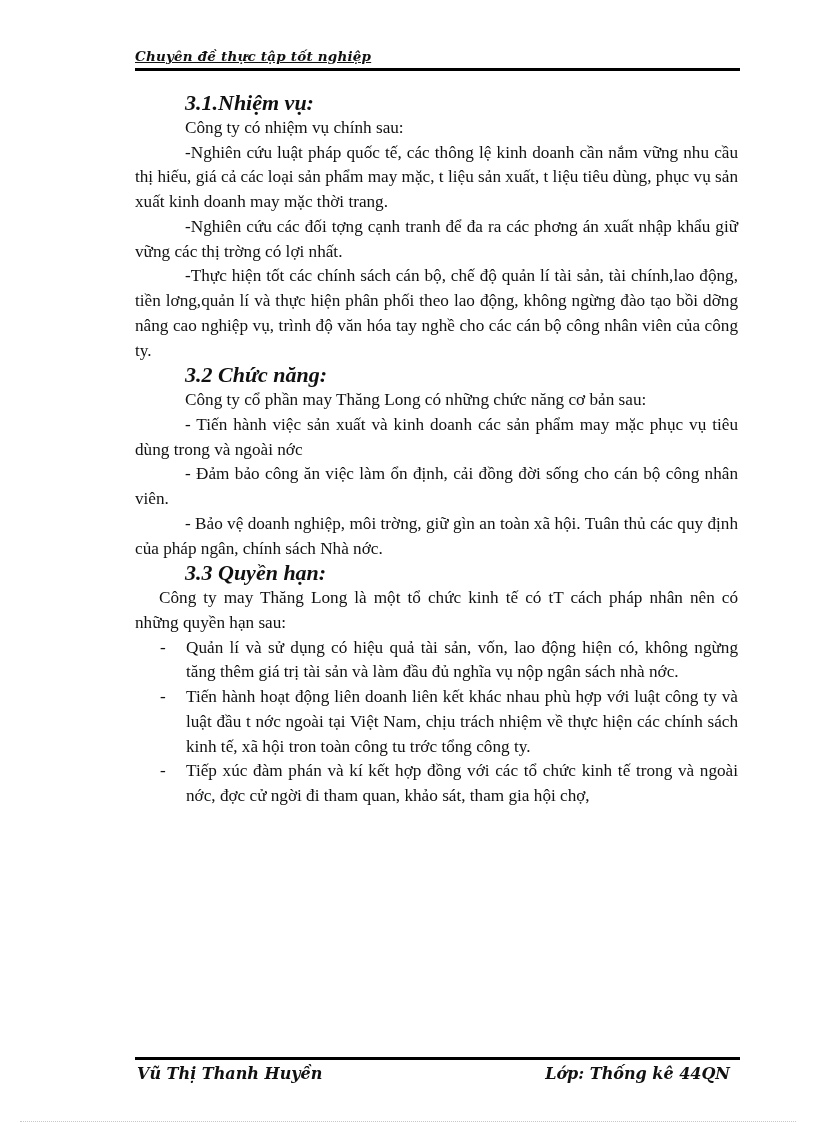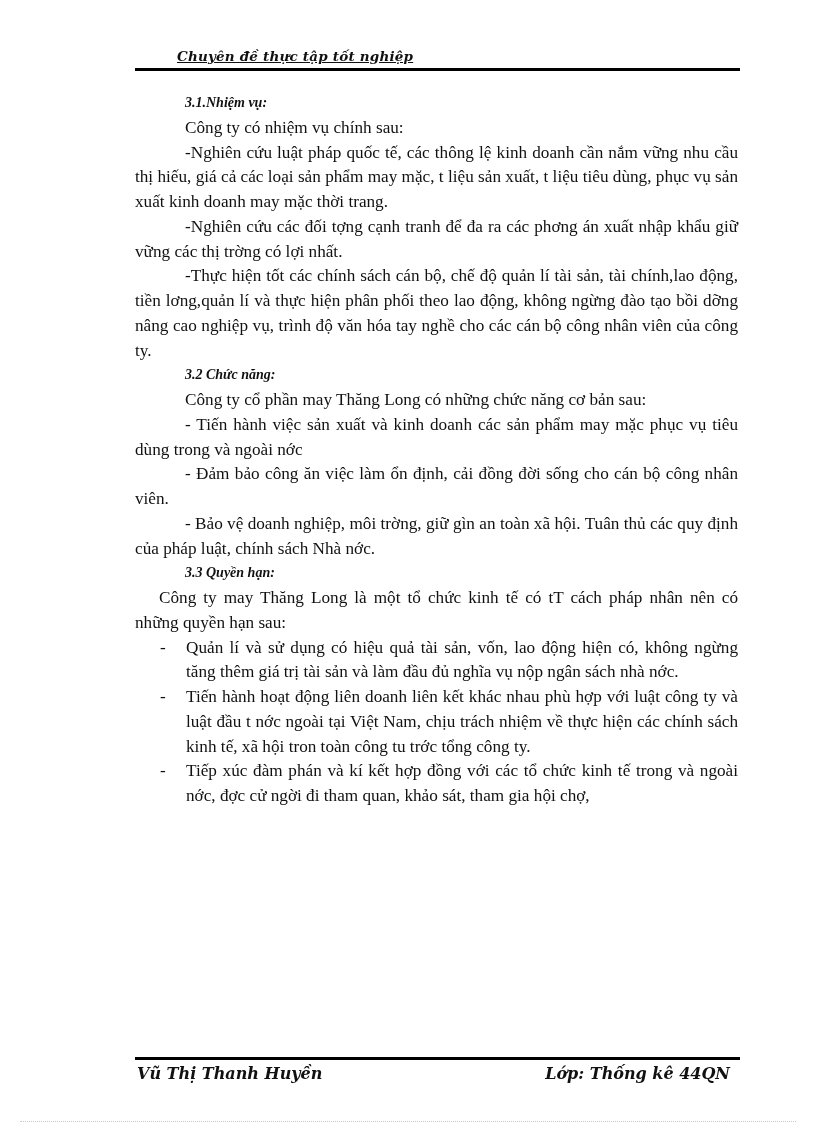--- a/index.html
+++ b/index.html
@@ -8,29 +8,29 @@
       font-family: "Liberation Serif", "DejaVu Serif", serif;
       color: #111111;
     }
     .page-header {
       position: absolute; left: 135px; top: 46px; width: 605px; height: 22px;
       border-bottom: 3px solid #000;
     }
     .page-header .htext {
       font-family: "DejaVu Serif", serif; font-style: italic; font-weight: bold;
       font-size: 13.5px; letter-spacing: 0.2px; text-decoration: underline;
-      position: absolute; left: 0; top: 2px; white-space: nowrap; margin-left: 42px;
+      position: absolute; left: 0; top: 2px; white-space: nowrap;
     }
     .content {
       position: absolute; left: 135px; top: 91px; width: 603px;
       font-size: 17.2px; line-height: 24.75px;
     }
     .content p { margin: 0; text-align: justify; }
     .h1 { font-weight: bold; font-size: 18px; padding-left: 50px; text-align: left !important; }
-    .h2 { font-weight: bold; font-style: italic; font-size: 14px; padding-left: 50px; text-align: left !important; }
+    .h2 { font-weight: bold; font-style: italic; font-size: 22px; padding-left: 50px; text-align: left !important; }
     .ind { text-indent: 50px; }
     .ind-s { text-indent: 24px; }
     .lead { padding-left: 50px; text-align: left !important; }
     ul.dash { list-style: none; margin: 0; padding: 0; }
     ul.dash li { position: relative; padding-left: 51px; text-align: justify; }
     ul.dash li .dash-mark { position: absolute; left: 25px; top: 0; }
     .page-footer {
       position: absolute; left: 135px; top: 1057px; width: 605px;
       border-top: 3px solid #000; height: 24px;
     }
@@ -57,21 +57,21 @@
   <p class="h2">3.1.Nhiệm vụ:</p>
   <p class="lead">Công ty có nhiệm vụ chính sau:</p>
   <p class="ind">-Nghiên cứu luật pháp quốc tế, các thông lệ kinh doanh cần nắm vững nhu cầu thị hiếu, giá cả các loại sản phẩm may mặc, t  liệu sản xuất, t  liệu tiêu dùng, phục vụ sản xuất kinh doanh may mặc thời trang.</p>
   <p class="ind">-Nghiên cứu các đối tợng  cạnh tranh để đa  ra các phơng  án xuất nhập khẩu giữ vững các thị trờng  có lợi nhất.</p>
   <p class="ind">-Thực hiện tốt các chính sách cán bộ, chế độ quản lí tài sản, tài chính,lao động, tiền lơng,quản  lí và thực hiện phân phối theo lao động, không ngừng đào tạo bồi dỡng  nâng cao nghiệp vụ, trình độ văn hóa tay nghề cho các cán bộ công nhân viên của công ty.</p>
 
   <p class="h2">3.2 Chức năng:</p>
   <p class="lead">Công ty cổ phần may Thăng Long có những chức năng cơ bản sau:</p>
   <p class="ind">- Tiến hành việc sản xuất và kinh doanh các sản phẩm may mặc phục vụ tiêu dùng trong và ngoài nớc</p>
   <p class="ind">- Đảm bảo công ăn việc làm ổn định, cải đồng đời sống cho cán bộ công nhân viên.</p>
-  <p class="ind">- Bảo vệ doanh nghiệp, môi trờng,  giữ gìn an toàn  xã hội. Tuân thủ các quy định của pháp luật, chính sách Nhà nớc.</p>
+  <p class="ind">- Bảo vệ doanh nghiệp, môi trờng,  giữ gìn an toàn  xã hội. Tuân thủ các quy định của pháp ngân, chính sách Nhà nớc.</p>
 
   <p class="h2">3.3 Quyền hạn:</p>
   <p class="ind-s">Công ty may Thăng Long là một tổ chức kinh tế có tT  cách pháp nhân nên có những quyền hạn sau:</p>
   <ul class="dash">
     <li>
       <span class="dash-mark">-</span>
       <span>Quản lí và sử dụng có hiệu quả tài sản, vốn, lao động hiện có, không ngừng tăng thêm giá trị tài sản và làm đầu đủ nghĩa vụ nộp ngân sách nhà nớc.</span>
     </li>
     <li>
       <span class="dash-mark">-</span>

